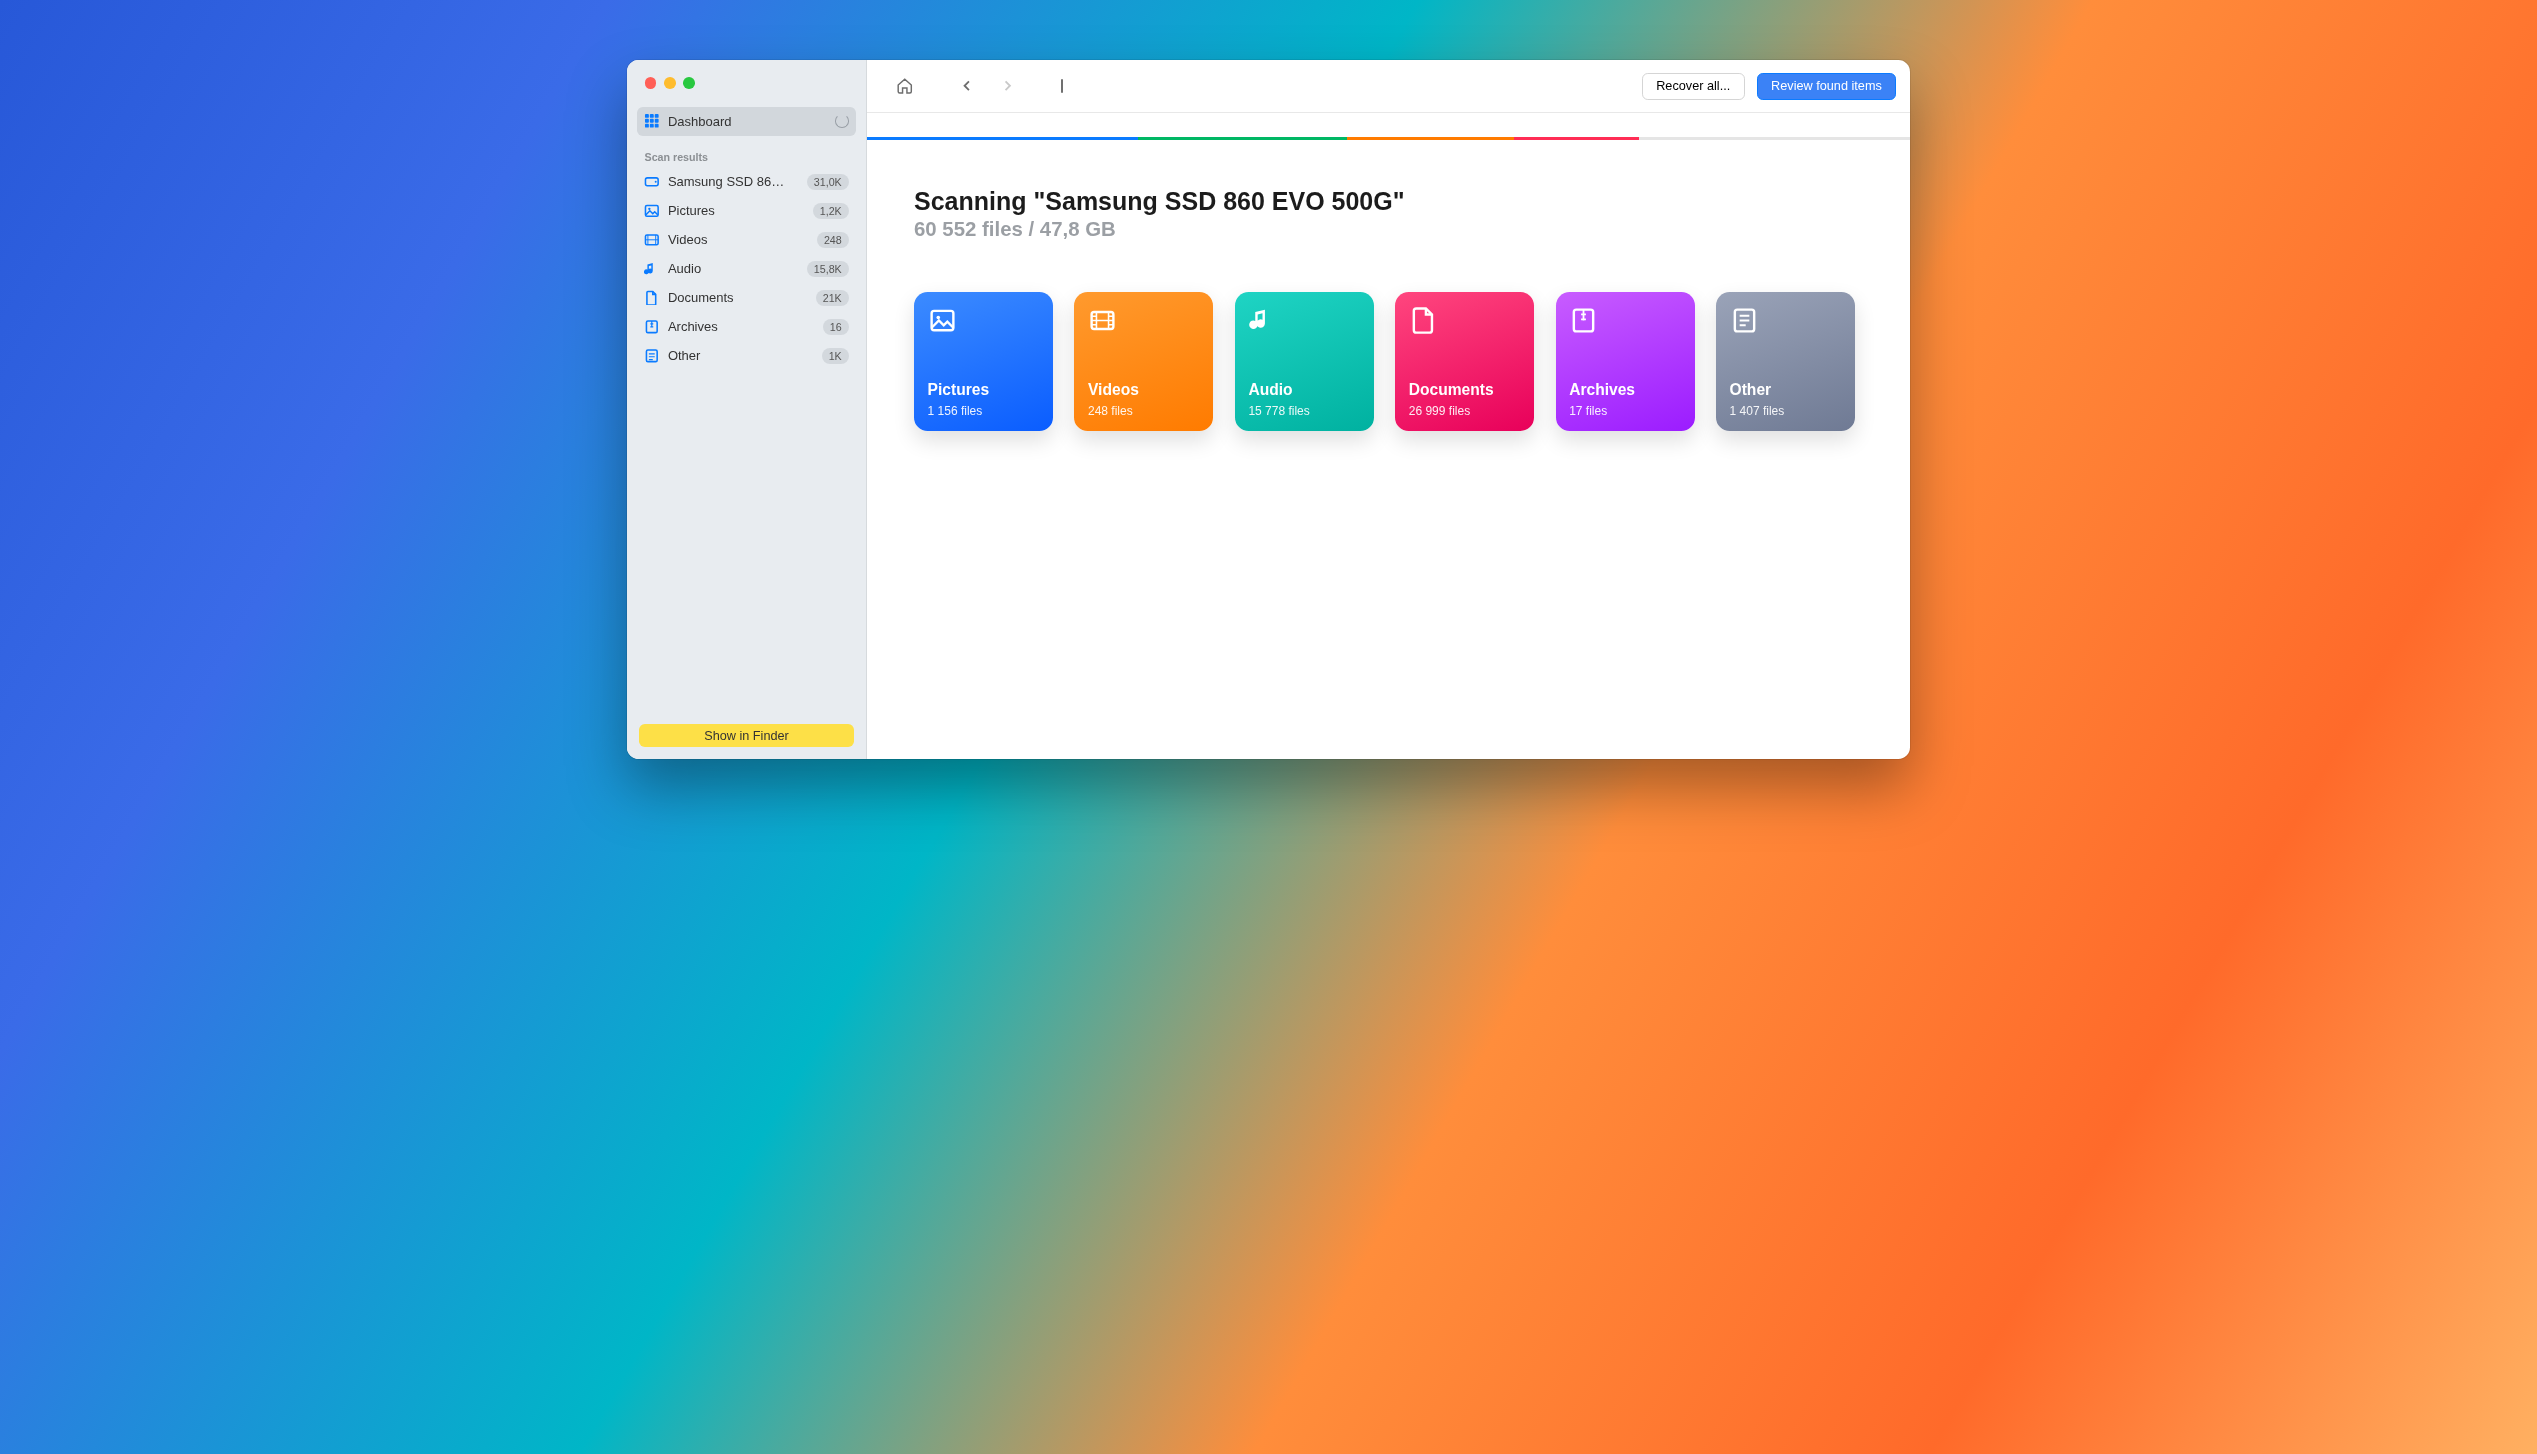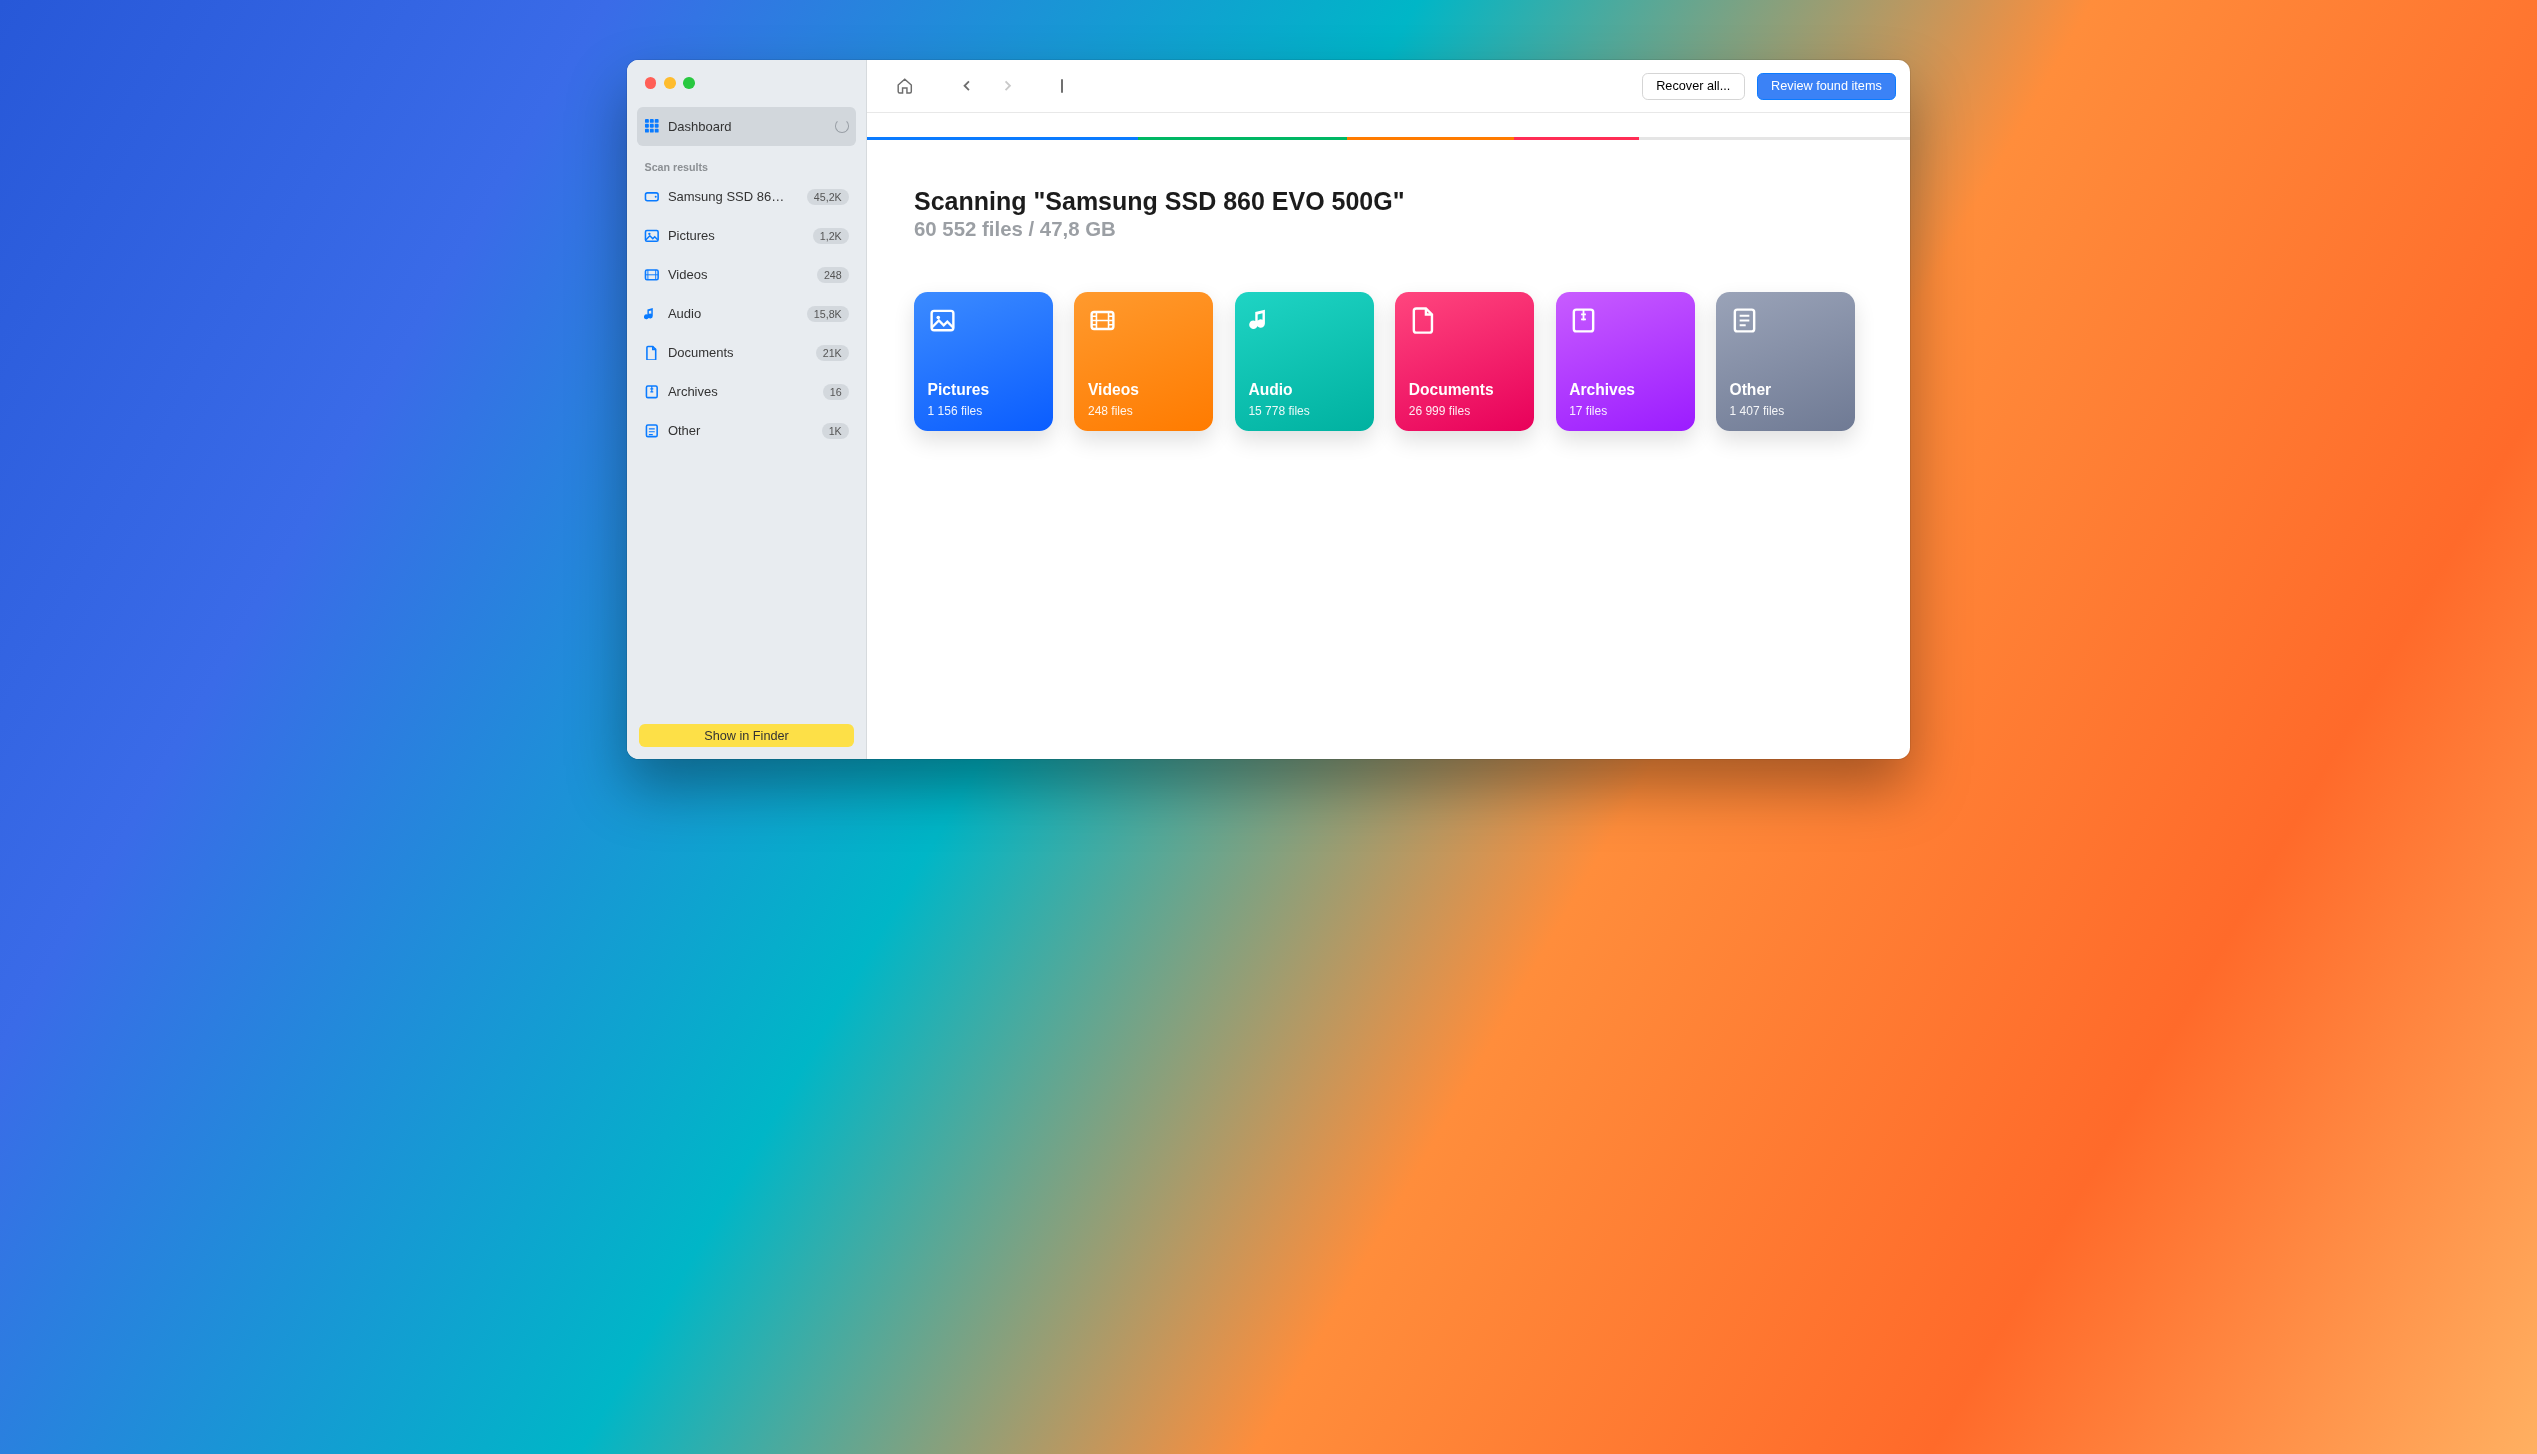--- a/index.html
+++ b/index.html
@@ -40,21 +40,21 @@
   .traffic span {
     width: 11.7px; height: 11.7px; border-radius: 50%; display: block;
   }
   .tl-close { background:#ff5f57; }
   .tl-min   { background:#febc2e; }
   .tl-max   { background:#28c840; }
 
   .side-items { padding: 0 9.7px; }
   .side-row {
     display:flex; align-items:center;
-    height: 39px;
+    height: 29px;
     padding: 0 7.8px;
     border-radius: 5.8px;
     font-size: 13px;
     color:#333;
     gap:7.8px;
     cursor: default;
   }
   .side-row .label { flex:1; white-space:nowrap; overflow:hidden; text-overflow:ellipsis; }
   .side-row .count {
     background:#d3d8dd;
@@ -247,21 +247,21 @@
 
     <div class="side-items" id="sidebar-list">
         <div class="side-row">
           <span class="ic">
             <svg viewBox="0 0 16 16" fill="none" stroke="#0a7bff" stroke-width="1.6">
               <rect x="1.5" y="4" width="13" height="8" rx="2"></rect>
               <circle cx="12" cy="8" r="1" fill="#0a7bff" stroke="none"></circle>
             </svg>
           </span>
           <span class="label">Samsung SSD 86…</span>
-          <span class="count">45,2K</span>
+          <span class="count">31,0K</span>
         </div>
         <div class="side-row">
           <span class="ic">
             <svg viewBox="0 0 16 16" fill="none" stroke="#0a7bff" stroke-width="1.6">
               <rect x="1.5" y="2.5" width="13" height="11" rx="1.5"></rect>
               <circle cx="5.5" cy="6" r="1.2" fill="#0a7bff" stroke="none"></circle>
               <path d="M2 12l4-4 3 3 2-2 3 3"></path>
             </svg>
           </span>
           <span class="label">Pictures</span>

